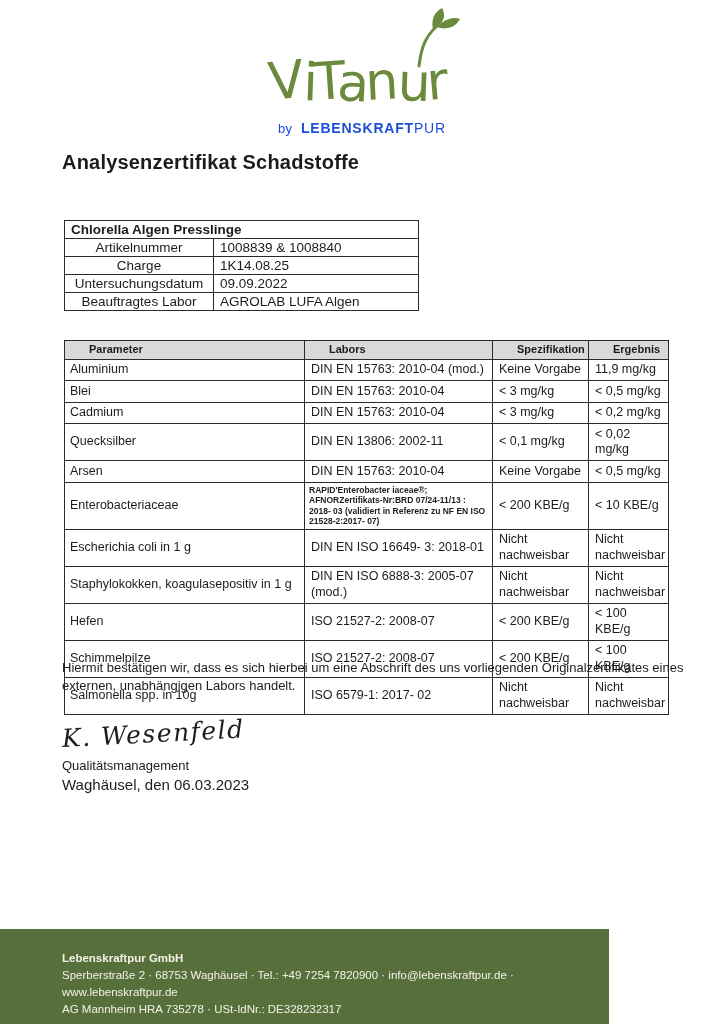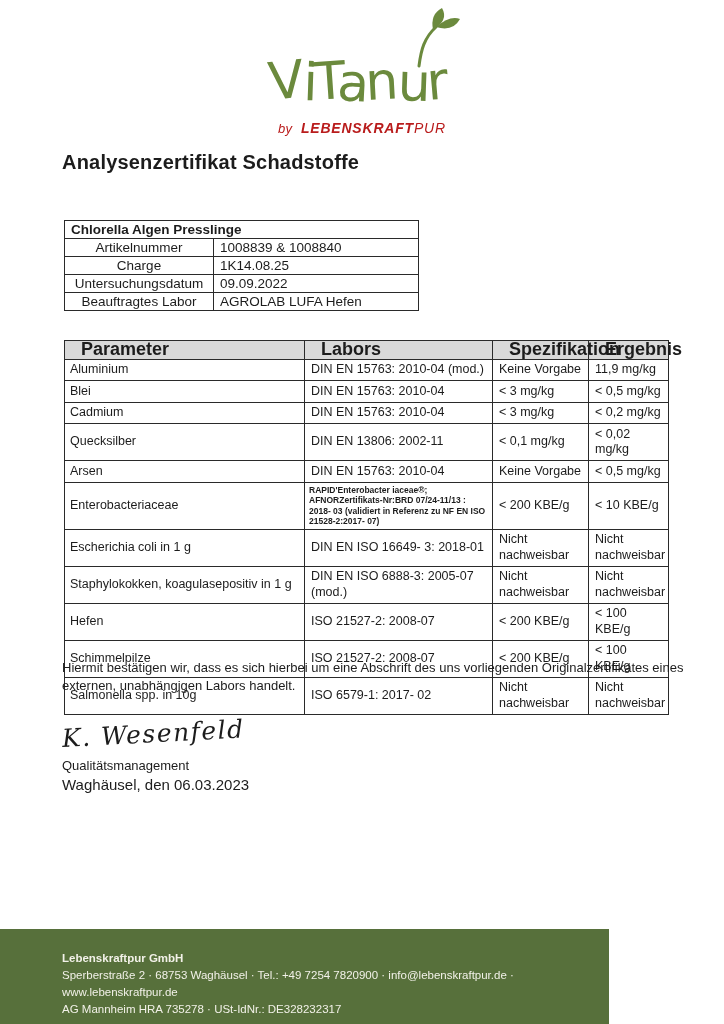--- a/index.html
+++ b/index.html
@@ -10,21 +10,21 @@
     font-family:"Liberation Sans", sans-serif;
     color:#1c1c1c;
     overflow:hidden;
   }
 
   
   .logo-wrap {
     position:absolute; top:8px; left:0; width:724px;
     display:flex; flex-direction:column; align-items:center;
   }
-  .byline { margin-top:0px; font-size:14px; color:#b91c1c; letter-spacing:0.8px;font-style:italic; }
+  .byline { margin-top:0px; font-size:14px; color:#1d4ed8; letter-spacing:0.8px; }
   .byline .by { font-size:13px; letter-spacing:0.2px; margin-right:4px; }
   .byline .bold { font-weight:bold; }
   .byline .light { font-weight:normal; }
 
   
   .page-title {
     position:absolute; left:62px; top:151px;
     font-size:20px; font-weight:bold; letter-spacing:0.2px;
   }
 
@@ -39,21 +39,21 @@
   .product-table td { padding:1px 6px; line-height:15px; height:15px; }
   .product-table .label-col { width:136px;text-align:center; }
   .product-table .pt-title { font-weight:bold; }
 
   .results-table {
     position:absolute; left:64px; top:340px; width:604px;
     font-size:12.5px; table-layout:fixed;
   }
   .results-table th {
     background:#d9d9d9; text-align:left;
-    padding:1px 16px; font-size:18px; line-height:15.5px;
+    padding:1px 24px; font-size:11px; line-height:15.5px;
   }
   .results-table td {
     padding:2.5px 6px; line-height:15.5px; vertical-align:middle;margin-left:40px;
   }
   .results-table td.param { white-space:nowrap; padding-left:5px; padding-right:2px; }
   .results-table td.method-small {
     font-size:8.5px; font-weight:bold; line-height:10.5px; padding:2px 4px;
   }
 
   
@@ -112,21 +112,21 @@
     <tr>
       <td class="label-col">Charge</td>
       <td>1K14.08.25</td>
     </tr>
     <tr>
       <td class="label-col">Untersuchungsdatum</td>
       <td>09.09.2022</td>
     </tr>
     <tr>
       <td class="label-col">Beauftragtes Labor</td>
-      <td>AGROLAB LUFA Hefen</td>
+      <td>AGROLAB LUFA Algen</td>
     </tr>
   </tbody>
 </table>
 
 <table class="results-table">
   <colgroup>
     <col style="width:240px">
       <col style="width:188px">
       <col style="width:96px">
       <col style="width:80px">

